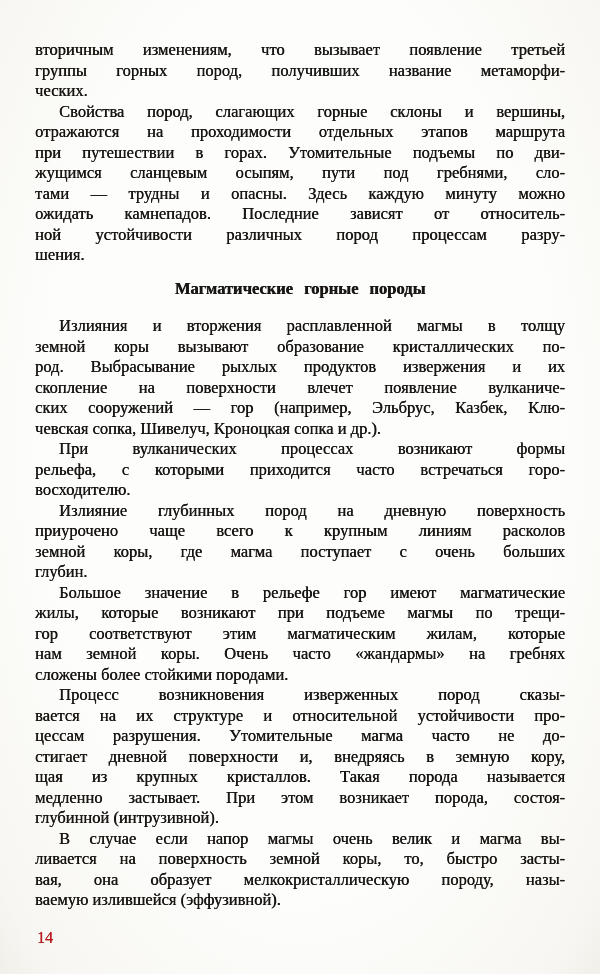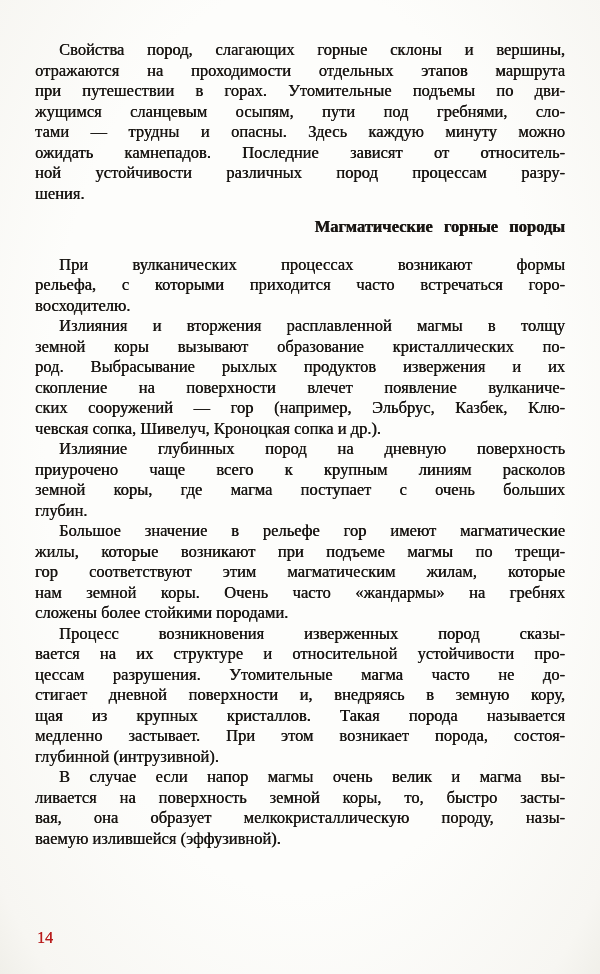--- a/index.html
+++ b/index.html
@@ -41,62 +41,67 @@
   .line.last {
     text-align: justify;
     text-align-last: left;
   }
   .para.indent .line:first-child {
     text-indent: 24px;
   }
   .heading {
     font-weight: bold;
     font-size: 16.5px;
-    text-align: right;
+    text-align: center;
     word-spacing: 7px;
     margin: 13px 0 17px 0;
     text-shadow: 0.5px 0 0 currentColor;
   }
   .page-number {
     position: absolute;
     left: 37px;
     top: 929px;
     font-size: 16px;
     color: #b91c1c;
     text-shadow: 0.35px 0 0 currentColor;
   }
 </style>
 </head>
 <body>
 
 <main class="page">
   <div class="text-block" id="text-block">
+      <div class="para">
+        <div class="line">вторичным изменениям, что вызывает появление третьей</div>
+        <div class="line">группы горных пород, получивших название метаморфи-</div>
+        <div class="line last">ческих.</div>
+      </div>
       <div class="para indent">
         <div class="line">Свойства пород, слагающих горные склоны и вершины,</div>
         <div class="line">отражаются на проходимости отдельных этапов маршрута</div>
         <div class="line">при путешествии в горах. Утомительные подъемы по дви-</div>
         <div class="line">жущимся сланцевым осыпям, пути под гребнями, сло-</div>
         <div class="line">тами — трудны и опасны. Здесь каждую минуту можно</div>
         <div class="line">ожидать камнепадов. Последние зависят от относитель-</div>
         <div class="line">ной устойчивости различных пород процессам разру-</div>
         <div class="line last">шения.</div>
       </div>
       <h2 class="heading">Магматические горные породы</h2>
       <div class="para indent">
-        <div class="line">При вулканических процессах возникают формы</div>
-        <div class="line">рельефа, с которыми приходится часто встречаться горо-</div>
-        <div class="line last">восходителю.</div>
-      </div>
-      <div class="para indent">
         <div class="line">Излияния и вторжения расплавленной магмы в толщу</div>
         <div class="line">земной коры вызывают образование кристаллических по-</div>
         <div class="line">род. Выбрасывание рыхлых продуктов извержения и их</div>
         <div class="line">скопление на поверхности влечет появление вулканиче-</div>
         <div class="line">ских сооружений — гор (например, Эльбрус, Казбек, Клю-</div>
         <div class="line last">чевская сопка, Шивелуч, Кроноцкая сопка и др.).</div>
+      </div>
+      <div class="para indent">
+        <div class="line">При вулканических процессах возникают формы</div>
+        <div class="line">рельефа, с которыми приходится часто встречаться горо-</div>
+        <div class="line last">восходителю.</div>
       </div>
       <div class="para indent">
         <div class="line">Излияние глубинных пород на дневную поверхность</div>
         <div class="line">приурочено чаще всего к крупным линиям расколов</div>
         <div class="line">земной коры, где магма поступает с очень больших</div>
         <div class="line last">глубин.</div>
       </div>
       <div class="para indent">
         <div class="line">Большое значение в рельефе гор имеют магматические</div>
         <div class="line">жилы, которые возникают при подъеме магмы по трещи-</div>

